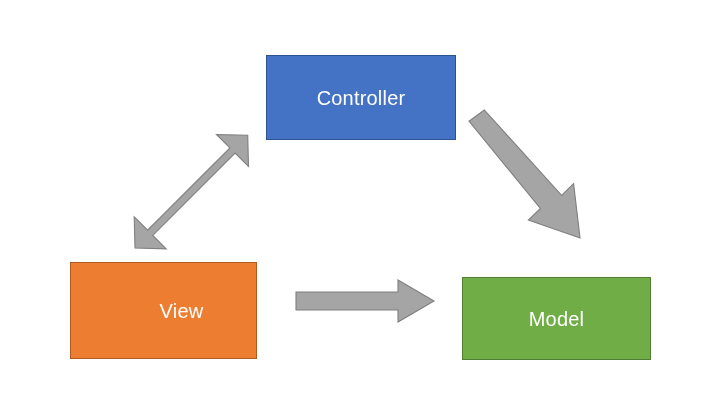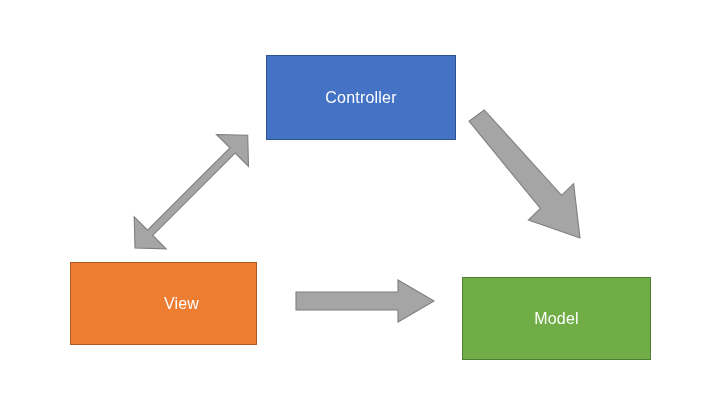--- a/index.html
+++ b/index.html
@@ -19,41 +19,41 @@
     height: 405px;
     background: #FFFFFF;
   }
   .node {
     position: absolute;
     display: flex;
     align-items: center;
     justify-content: center;
     box-sizing: border-box;
     color: #FFFFFF;
-    font-size: 16px;
+    font-size: 20px;
     font-weight: 400;
     letter-spacing: 0.2px;
     line-height: 1;
     user-select: none;
   }
   .node-label {
     display: block;
     text-align: center;
   }
   #node-controller {
     left: 266px;
     top: 55px;
     width: 190px;
     height: 85px;
   }
   #node-view {
     left: 70px;
     top: 262px;
     width: 187px;
-    height: 83px;
+    height: 97px;
     padding-left: 36px;
   }
   #node-model {
     left: 462px;
     top: 262px;
     width: 189px;
     height: 83px;
     margin-top: 15px;
   }
   #arrow-layer {

